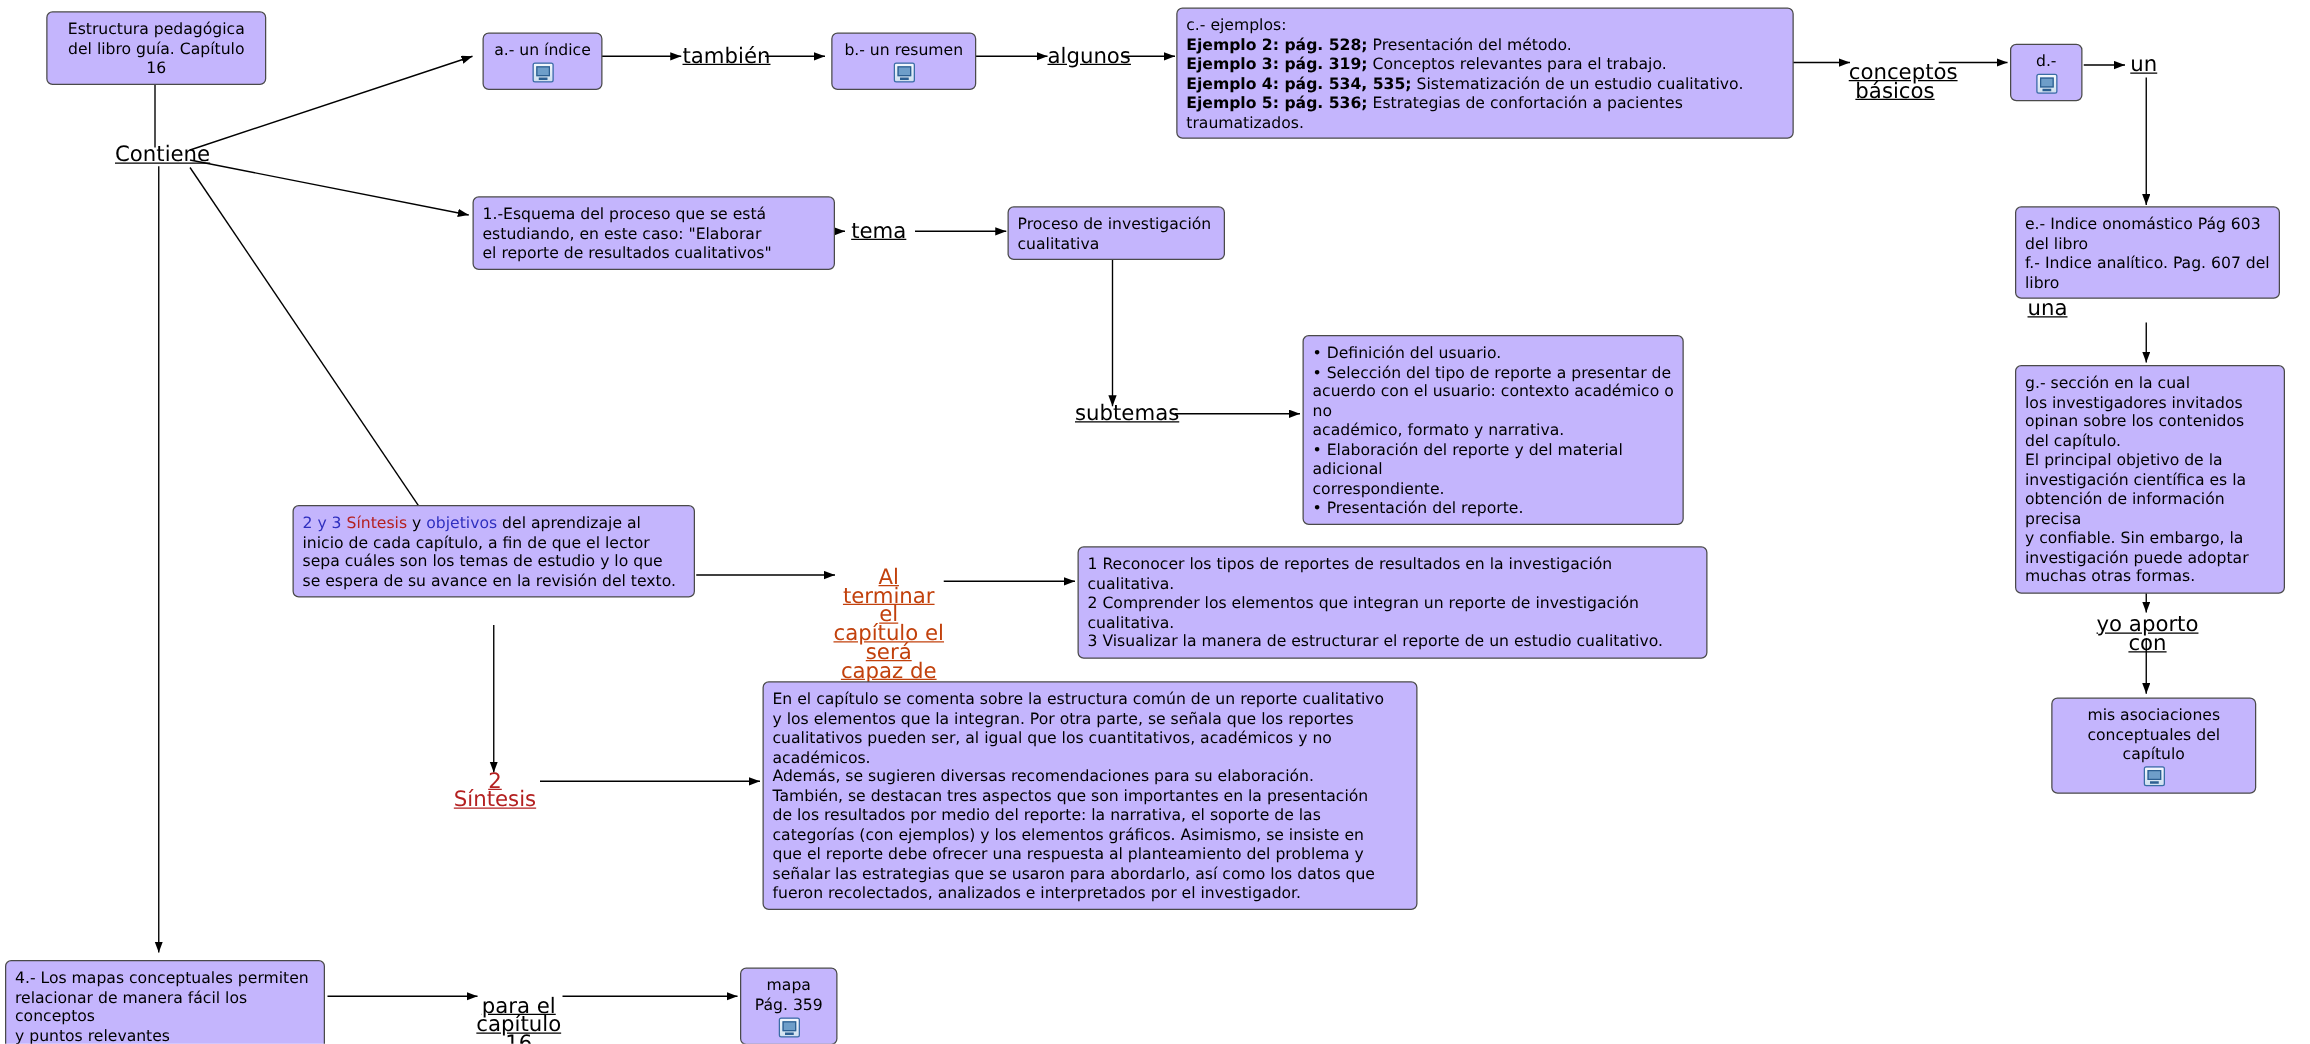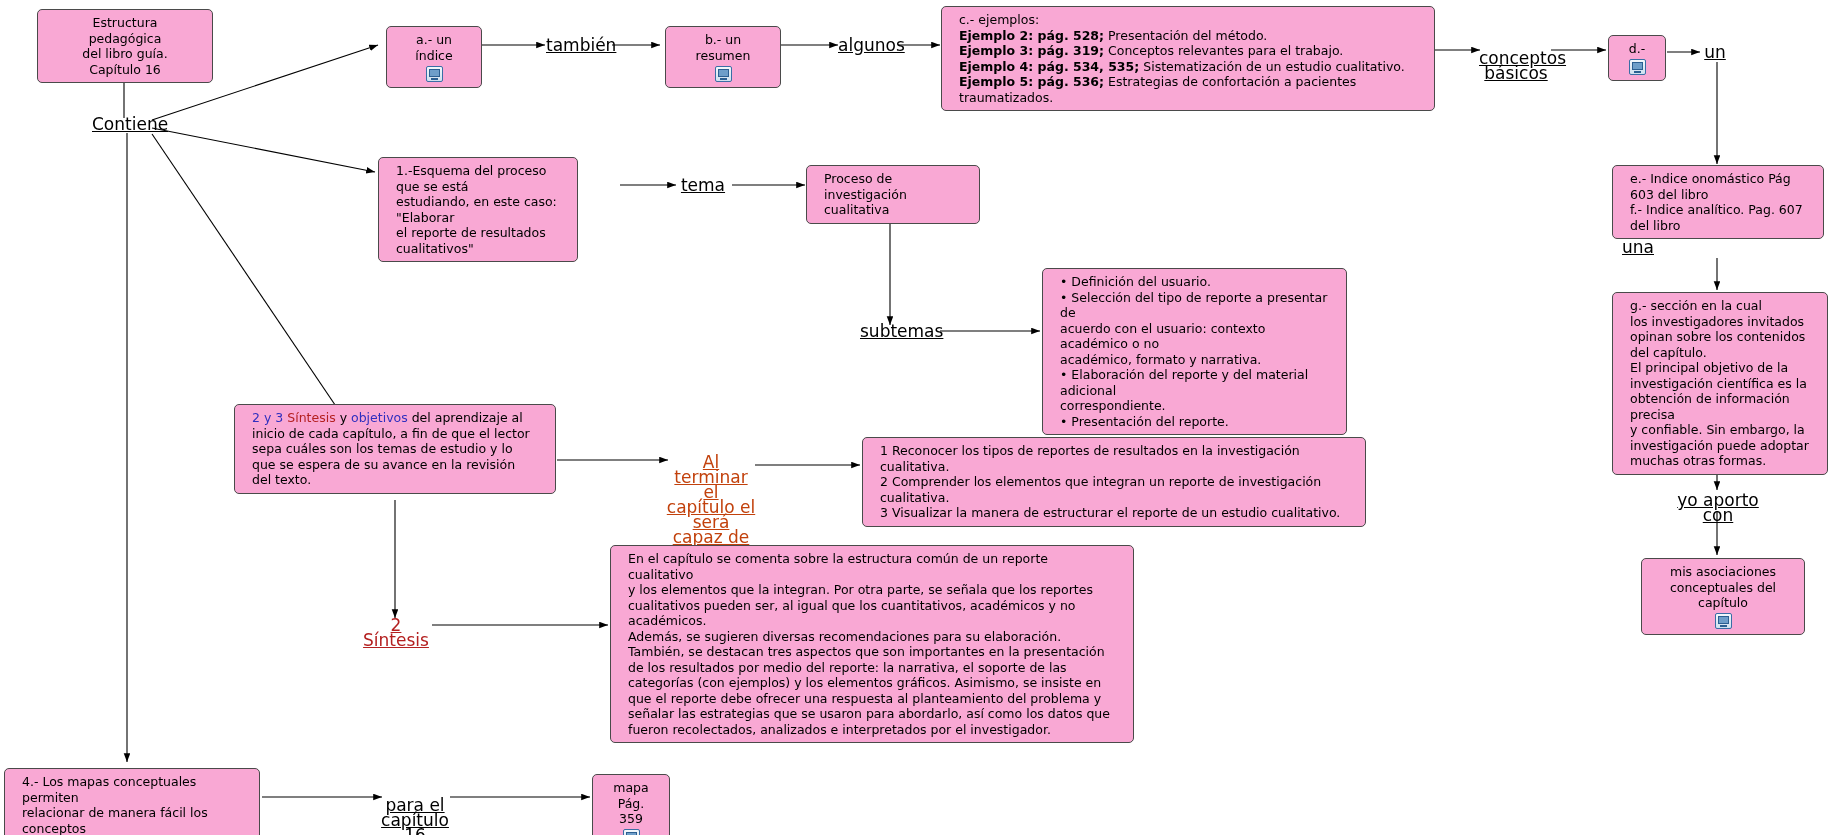--- a/index.html
+++ b/index.html
@@ -23,27 +23,27 @@
     position: absolute;
     left: 0;
     top: 0;
     width: 1848px;
     height: 835px;
     pointer-events: none;
   }
   .node {
     position: absolute;
     box-sizing: border-box;
-    background: #f9a8d4;
+    background: #c4b5fd;
     border: 1px solid #4a4a4a;
     border-radius: 5px;
     font-size: 12.5px;
     line-height: 15.5px;
     color: #000000;
-    padding: 5px 17px;
+    padding: 5px 7px;
   }
   .label {
     position: absolute;
     font-size: 17px;
     line-height: 15px;
     color: #000000;
     background: transparent;
     text-align: center;
     text-decoration: underline;
   }
@@ -238,21 +238,21 @@
   </div>
 
   <div class="node" style="left:1641px; top:558px; width:164px; text-align:center;">
     <span style="white-space:pre-line;">mis asociaciones
 conceptuales del capítulo</span>
     <div class="icon-holder">
       <span class="mini-icon"></span>
     </div>
   </div>
 
-  <div class="node" style="left:378px; top:157px; width:200px;">
+  <div class="node" style="left:378px; top:157px; width:290px;">
     <span style="white-space:pre-line;">1.-Esquema del proceso que se está
 estudiando, en este caso: "Elaborar
 el reporte de resultados cualitativos"</span>
   </div>
 
   <div class="label" style="left:678px; top:178px; width:50px;">
     <span>tema</span>
   </div>
 
   <div class="node" style="left:806px; top:165px; width:174px;">

